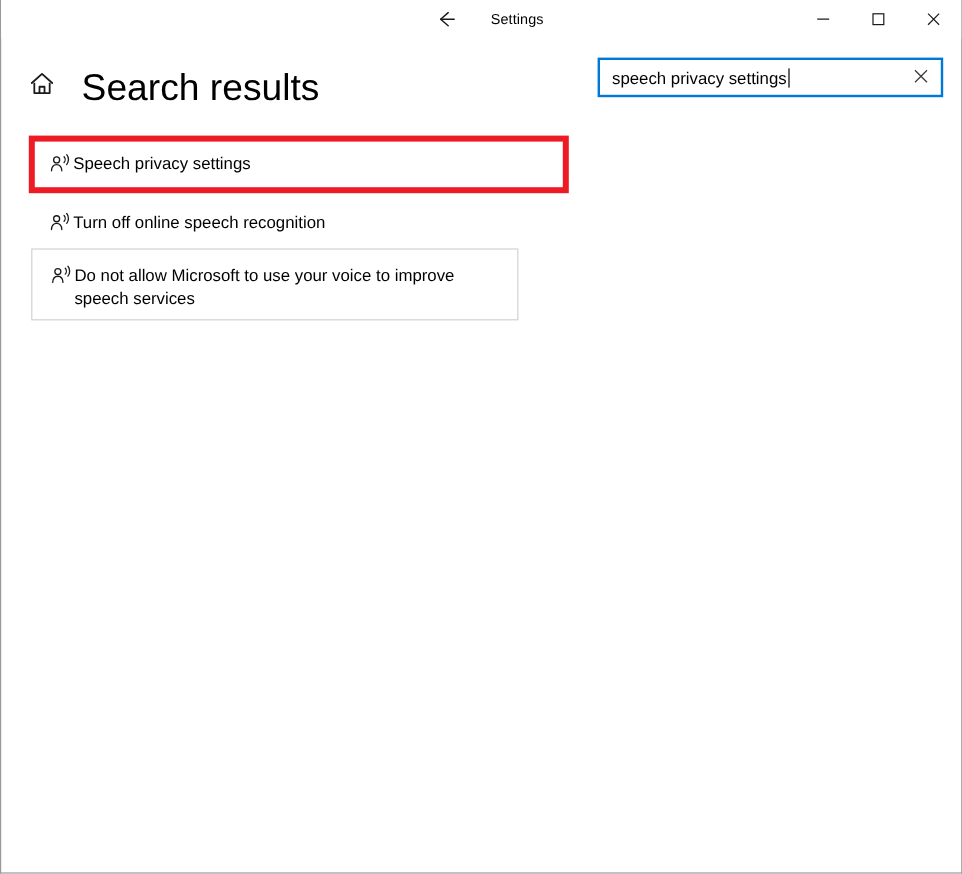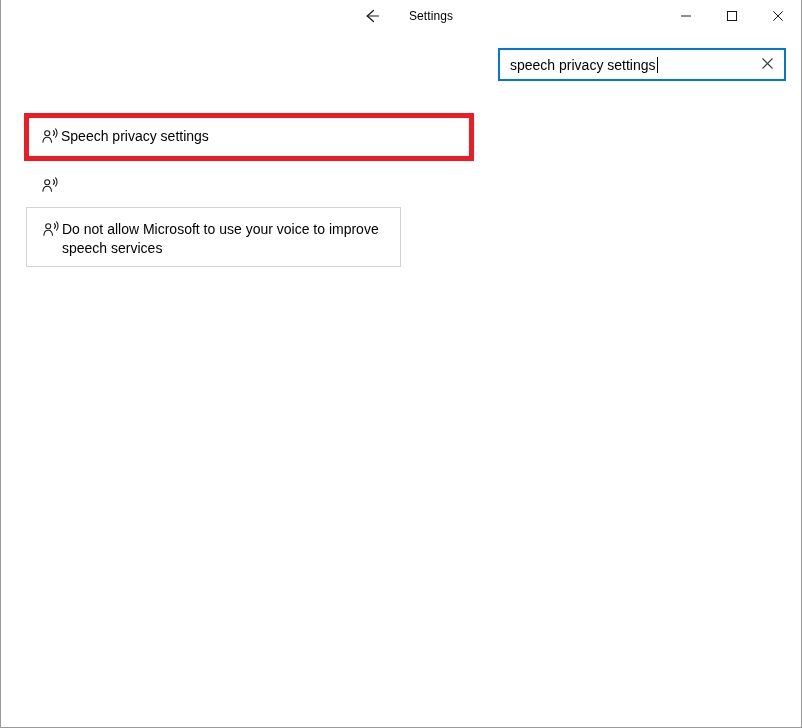--- a/index.html
+++ b/index.html
@@ -191,21 +191,21 @@
     top: 169px;
     width: 440px;
     height: 34px;
     padding: 7px 0 0 10px;
   }
   
   .row3 {
     position: absolute;
     left: 25px;
     top: 207px;
-    width: 375px;
+    width: 406px;
     height: 60px;
     box-sizing: border-box;
     border: 1px solid #d2d2d2;
     background: #ffffff;
     padding: 12px 14px 0 13px;
   }
   .row3 .result-label {
     max-width: 374px;
   }
 </style>
@@ -246,20 +246,32 @@
         <span>
           <svg width="12" height="12" viewBox="0 0 12 12">
             <line x1="1.4" y1="1.4" x2="10.6" y2="10.6" stroke="#1a1a1a" stroke-width="1"></line>
             <line x1="10.6" y1="1.4" x2="1.4" y2="10.6" stroke="#1a1a1a" stroke-width="1"></line>
           </svg>
         </span>
       </button>
     </div>
   </div>
 
+  <div class="page-header">
+    <div class="home-icon-wrap">
+      <span>
+        <svg width="24" height="24" viewBox="0 0 24 24">
+          <path d="M3.5 11.2 L12 3.6 L20.5 11.2" fill="none" stroke="#1a1a1a" stroke-width="1.5" stroke-linecap="round" stroke-linejoin="round"></path>
+          <path d="M5.6 11.0 L5.6 19.6 L18.4 19.6 L18.4 11.0" fill="none" stroke="#1a1a1a" stroke-width="1.5" stroke-linejoin="round"></path>
+          <path d="M9.9 19.6 L9.9 14.3 L14.1 14.3 L14.1 19.6" fill="none" stroke="#1a1a1a" stroke-width="1.5" stroke-linejoin="round"></path>
+        </svg>
+      </span>
+    </div>
+    <div class="page-title">Search results</div>
+  </div>
 
   <div class="search-wrap">
     <div class="search-text-area">
       <span class="search-value" title="Find a setting">speech privacy settings</span>
       <span class="caret"></span>
     </div>
     <button class="search-clear">
       <span>
         <svg width="13" height="13" viewBox="0 0 13 13">
           <line x1="1.5" y1="1.5" x2="11.5" y2="11.5" stroke="#3b3b3b" stroke-width="1.1"></line>
@@ -287,20 +299,21 @@
 
     <div class="result-item row2">
       <span class="result-icon">
         <svg width="18" height="18" viewBox="0 0 18 18">
           <circle cx="6.2" cy="5.3" r="2.5" fill="none" stroke="#1a1a1a" stroke-width="1.1"></circle>
           <path d="M1.9 14.3 C2.1 10.9 4.0 9.2 6.2 9.2 C8.4 9.2 10.3 10.9 10.5 14.3" fill="none" stroke="#1a1a1a" stroke-width="1.1" stroke-linecap="round"></path>
           <path d="M12.4 2.6 C13.6 3.9 13.6 6.1 12.4 7.4" fill="none" stroke="#1a1a1a" stroke-width="1.1" stroke-linecap="round"></path>
           <path d="M14.6 0.9 C16.5 3.0 16.5 7.0 14.6 9.1" fill="none" stroke="#1a1a1a" stroke-width="1.1" stroke-linecap="round"></path>
         </svg>
       </span>
+      <span class="result-label">Turn off online speech recognition</span>
     </div>
 
     <div class="result-item row3">
       <span class="result-icon">
         <svg width="18" height="18" viewBox="0 0 18 18">
           <circle cx="6.2" cy="5.3" r="2.5" fill="none" stroke="#1a1a1a" stroke-width="1.1"></circle>
           <path d="M1.9 14.3 C2.1 10.9 4.0 9.2 6.2 9.2 C8.4 9.2 10.3 10.9 10.5 14.3" fill="none" stroke="#1a1a1a" stroke-width="1.1" stroke-linecap="round"></path>
           <path d="M12.4 2.6 C13.6 3.9 13.6 6.1 12.4 7.4" fill="none" stroke="#1a1a1a" stroke-width="1.1" stroke-linecap="round"></path>
           <path d="M14.6 0.9 C16.5 3.0 16.5 7.0 14.6 9.1" fill="none" stroke="#1a1a1a" stroke-width="1.1" stroke-linecap="round"></path>
         </svg>

